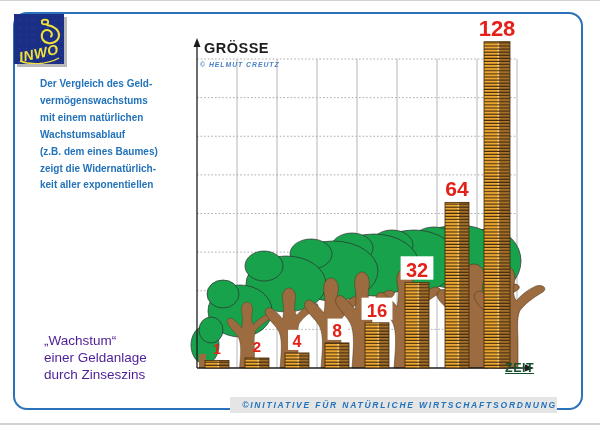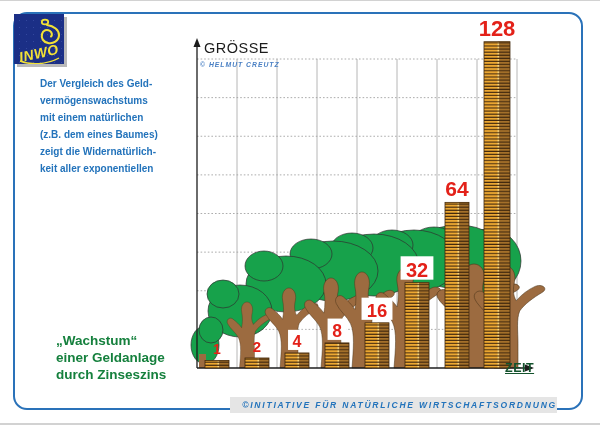--- a/index.html
+++ b/index.html
@@ -9,24 +9,24 @@
   #card-border{position:absolute;left:13px;top:12px;width:566px;height:394px;
         border:2px solid #2a72b9;border-radius:14px;}
   #inwo-logo{position:absolute;left:14px;top:14px;width:50px;height:50px;
         background-color:#1b2f86;
         background-image:radial-gradient(#0a123d 22%,transparent 23%),
                          radial-gradient(#33479e 18%,transparent 19%);
         background-size:4px 4px,7px 7px;background-position:0 0,2px 3px;
         box-shadow:3px 3px 0 #b9b9b9;}
   #intro-text{position:absolute;left:40px;top:76px;width:158px;color:#2373bb;
         font-size:10px;line-height:16.9px;font-weight:bold;}
-  #caption-text{position:absolute;left:56px;top:333px;width:160px;color:#15803d;
-        font-size:13.5px;line-height:16.9px;font-weight:bold;}
+  #caption-text{position:absolute;left:44px;top:333px;width:160px;color:#4c1d95;
+        font-size:13.5px;line-height:16.9px;font-weight:normal;}
   #y-axis-label{position:absolute;left:204px;top:40px;color:#1c1c1c;
-        font-size:14.5px;font-weight:normal;letter-spacing:.5px;text-align:right;}
+        font-size:14.5px;font-weight:bold;letter-spacing:.5px;text-align:right;}
   #credit-label{position:absolute;left:200px;top:61px;color:#4a80c4;
         font-size:6.8px;font-weight:bold;font-style:italic;letter-spacing:1px;}
   #x-axis-label{position:absolute;left:505px;top:361px;color:#14532d;
         font-size:12.5px;font-weight:bold;letter-spacing:.5px;text-decoration:underline;}
   #footer-copyright{position:absolute;right:43px;top:397px;background:#e5e5e5;
         color:#2373bb;font-size:8.5px;font-weight:bold;font-style:italic;
         letter-spacing:1.8px;padding:3px 0 3px 12px;white-space:nowrap;}
   #chart-svg{position:absolute;left:0;top:0;}
 </style>
 </head>
@@ -175,20 +175,21 @@
       <path d="M33 11 C40 12 45 16 45 21 C45 27 39 30 34 29 C29 28 27 24 28 20 C29 16 33 15 36 17 C38 18.5 38.5 21 37 22.5" fill="none" stroke="#f2e136" stroke-width="2.1" stroke-linecap="round"></path>
       <text x="5" y="44" transform="rotate(-12 25 40)" font-family="Liberation Sans,sans-serif" font-size="14" font-style="italic" font-weight="bold" fill="#f2e136" letter-spacing="0.5" id="logo-wordmark-text">INWO</text>
       <path d="M6 47 C16 51 32 51 45 44" fill="none" stroke="#f2e136" stroke-width="1.4"></path>
     </svg>
   </div>
 
   <div id="intro-text">
     <div>Der Vergleich des Geld-</div>
     <div>vermögenswachstums</div>
     <div>mit einem natürlichen</div>
+    <div>Wachstumsablauf</div>
     <div>(z.B. dem eines Baumes)</div>
     <div>zeigt die Widernatürlich-</div>
     <div>keit aller exponentiellen</div>
   </div>
 
   <div id="caption-text">
     <div>„Wachstum“</div>
     <div>einer Geldanlage</div>
     <div>durch Zinseszins</div>
   </div>

